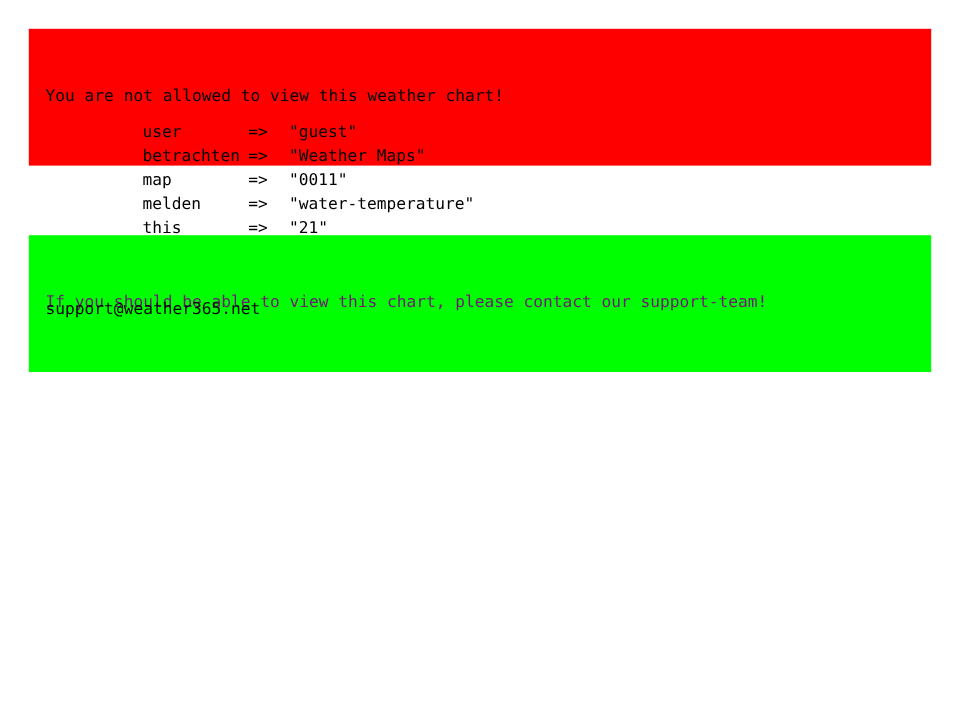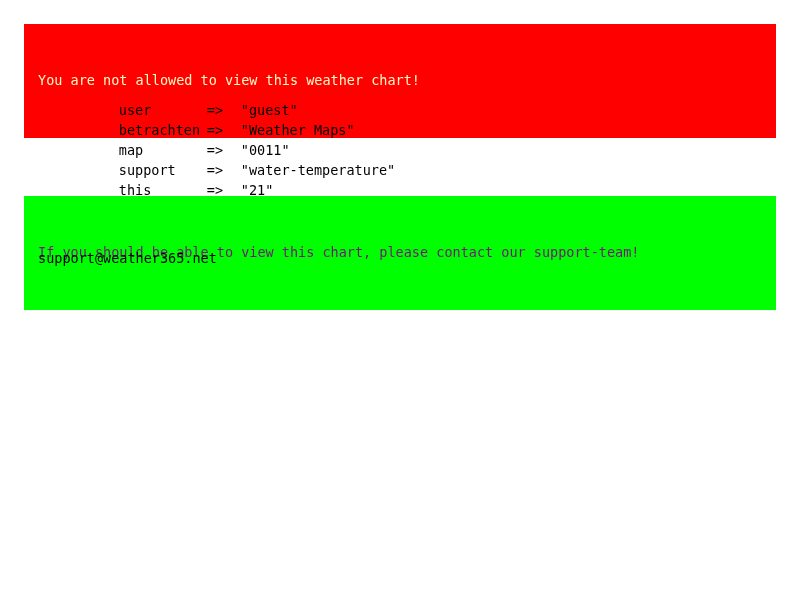--- a/index.html
+++ b/index.html
@@ -26,21 +26,21 @@
     width: 752px;
     box-sizing: border-box;
     padding: 6px 14px 8px 14px;
     line-height: 20px;
     font-size: 13.5px;
     white-space: pre;
   }
   .banner-error {
     top: 24px;
     background: #ff0000;
-    color: #fef9c3;
+    color: #000000;
   }
   .banner-info {
     top: 196px;
     background: #00ff00;
     color: #701a75;
   }
   .banner-line {
     display: block;
   }
   .params {
@@ -98,21 +98,21 @@
     <div class="param-row">
       <span class="param-key">user</span><span class="param-arrow">=&gt;</span><span class="param-value">"guest"</span>
     </div>
     <div class="param-row">
       <span class="param-key">betrachten</span><span class="param-arrow">=&gt;</span><span class="param-value">"Weather Maps"</span>
     </div>
     <div class="param-row">
       <span class="param-key">map</span><span class="param-arrow">=&gt;</span><span class="param-value">"0011"</span>
     </div>
     <div class="param-row">
-      <span class="param-key">support</span><span class="param-arrow">=&gt;</span><span class="param-value">"water-temperature"</span>
+      <span class="param-key">melden</span><span class="param-arrow">=&gt;</span><span class="param-value">"water-temperature"</span>
     </div>
     <div class="param-row">
       <span class="param-key">this</span><span class="param-arrow">=&gt;</span><span class="param-value">"21"</span>
     </div>
   </div>
 
   <div class="banner banner-info">
     <span class="banner-line">If you should be able to view this chart, please contact our support-team!</span>
   </div>
 

